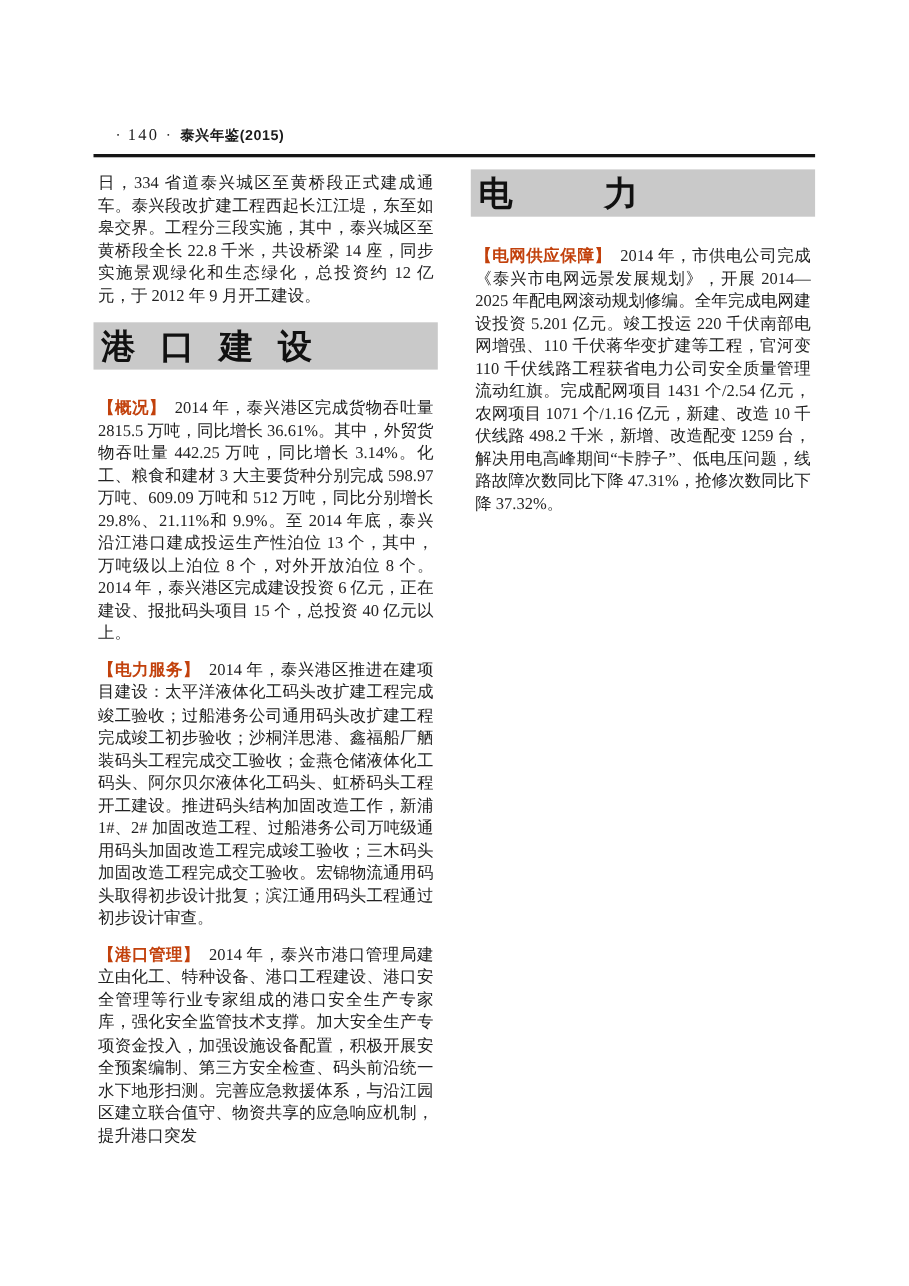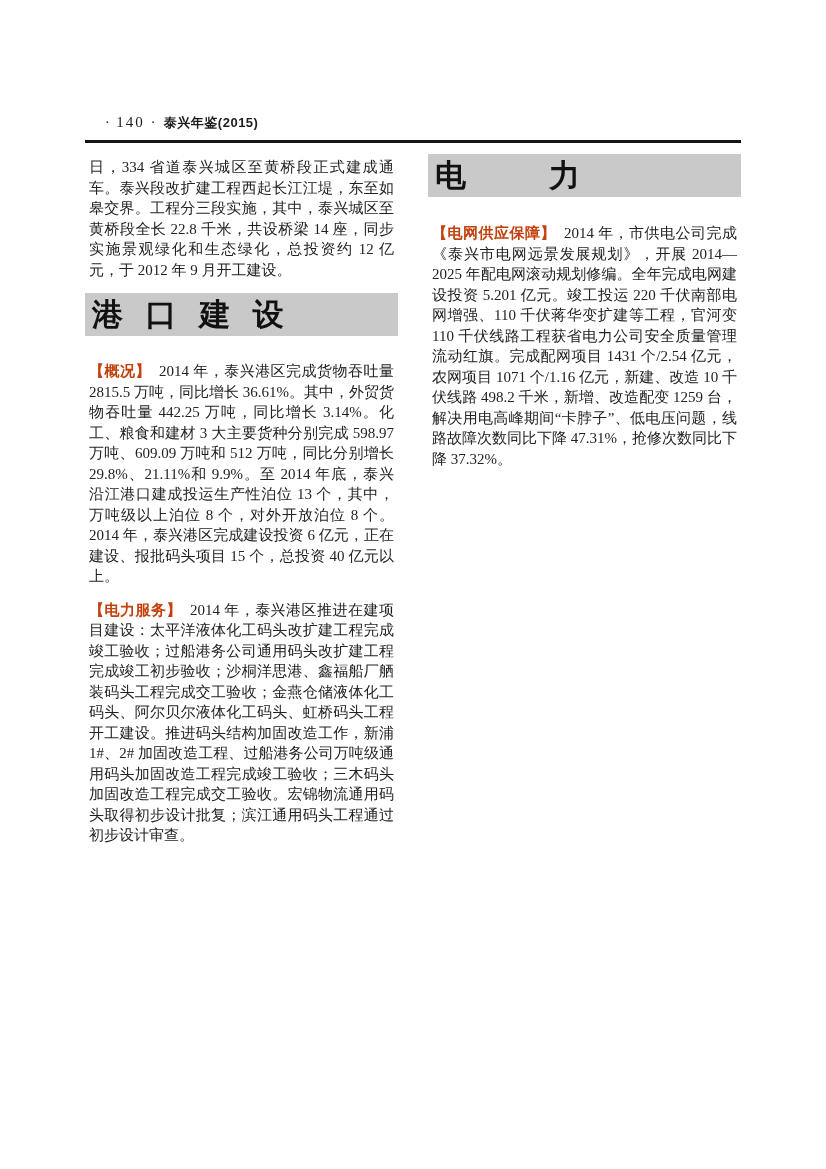--- a/index.html
+++ b/index.html
@@ -78,20 +78,21 @@
       <p class="para">日，334 省道泰兴城区至黄桥段正式建成通车。泰兴段改扩建工程西起长江江堤，东至如皋交界。工程分三段实施，其中，泰兴城区至黄桥段全长 22.8 千米，共设桥梁 14 座，同步实施景观绿化和生态绿化，总投资约 12 亿元，于 2012 年 9 月开工建设。</p>
 
       <div class="banner banner-left">
         <span>港 口 建 设</span>
       </div>
 
       <p class="para entry"><span class="entry-label">【概况】</span><span>2014 年，泰兴港区完成货物吞吐量 2815.5 万吨，同比增长 36.61%。其中，外贸货物吞吐量 442.25 万吨，同比增长 3.14%。化工、粮食和建材 3 大主要货种分别完成 598.97 万吨、609.09 万吨和 512 万吨，同比分别增长 29.8%、21.11%和 9.9%。至 2014 年底，泰兴沿江港口建成投运生产性泊位 13 个，其中，万吨级以上泊位 8 个，对外开放泊位 8 个。2014 年，泰兴港区完成建设投资 6 亿元，正在建设、报批码头项目 15 个，总投资 40 亿元以上。</span></p>
 
       <p class="para entry"><span class="entry-label">【电力服务】</span><span>2014 年，泰兴港区推进在建项目建设：太平洋液体化工码头改扩建工程完成竣工验收；过船港务公司通用码头改扩建工程完成竣工初步验收；沙桐洋思港、鑫福船厂舾装码头工程完成交工验收；金燕仓储液体化工码头、阿尔贝尔液体化工码头、虹桥码头工程开工建设。推进码头结构加固改造工作，新浦 1#、2# 加固改造工程、过船港务公司万吨级通用码头加固改造工程完成竣工验收；三木码头加固改造工程完成交工验收。宏锦物流通用码头取得初步设计批复；滨江通用码头工程通过初步设计审查。</span></p>
 
+      <p class="para entry"><span class="entry-label">【港口管理】</span><span>2014 年，泰兴市港口管理局建立由化工、特种设备、港口工程建设、港口安全管理等行业专家组成的港口安全生产专家库，强化安全监管技术支撑。加大安全生产专项资金投入，加强设施设备配置，积极开展安全预案编制、第三方安全检查、码头前沿统一水下地形扫测。完善应急救援体系，与沿江园区建立联合值守、物资共享的应急响应机制，提升港口突发</span></p>
     </div>
 
     <div class="col">
 
       <div class="banner banner-right">
         <span>电　　力</span>
       </div>
 
 
       <p class="para entry"><span class="entry-label">【电网供应保障】</span><span>2014 年，市供电公司完成《泰兴市电网远景发展规划》，开展 2014—2025 年配电网滚动规划修编。全年完成电网建设投资 5.201 亿元。竣工投运 220 千伏南部电网增强、110 千伏蒋华变扩建等工程，官河变 110 千伏线路工程获省电力公司安全质量管理流动红旗。完成配网项目 1431 个/2.54 亿元，农网项目 1071 个/1.16 亿元，新建、改造 10 千伏线路 498.2 千米，新增、改造配变 1259 台，解决用电高峰期间“卡脖子”、低电压问题，线路故障次数同比下降 47.31%，抢修次数同比下降 37.32%。</span></p>

